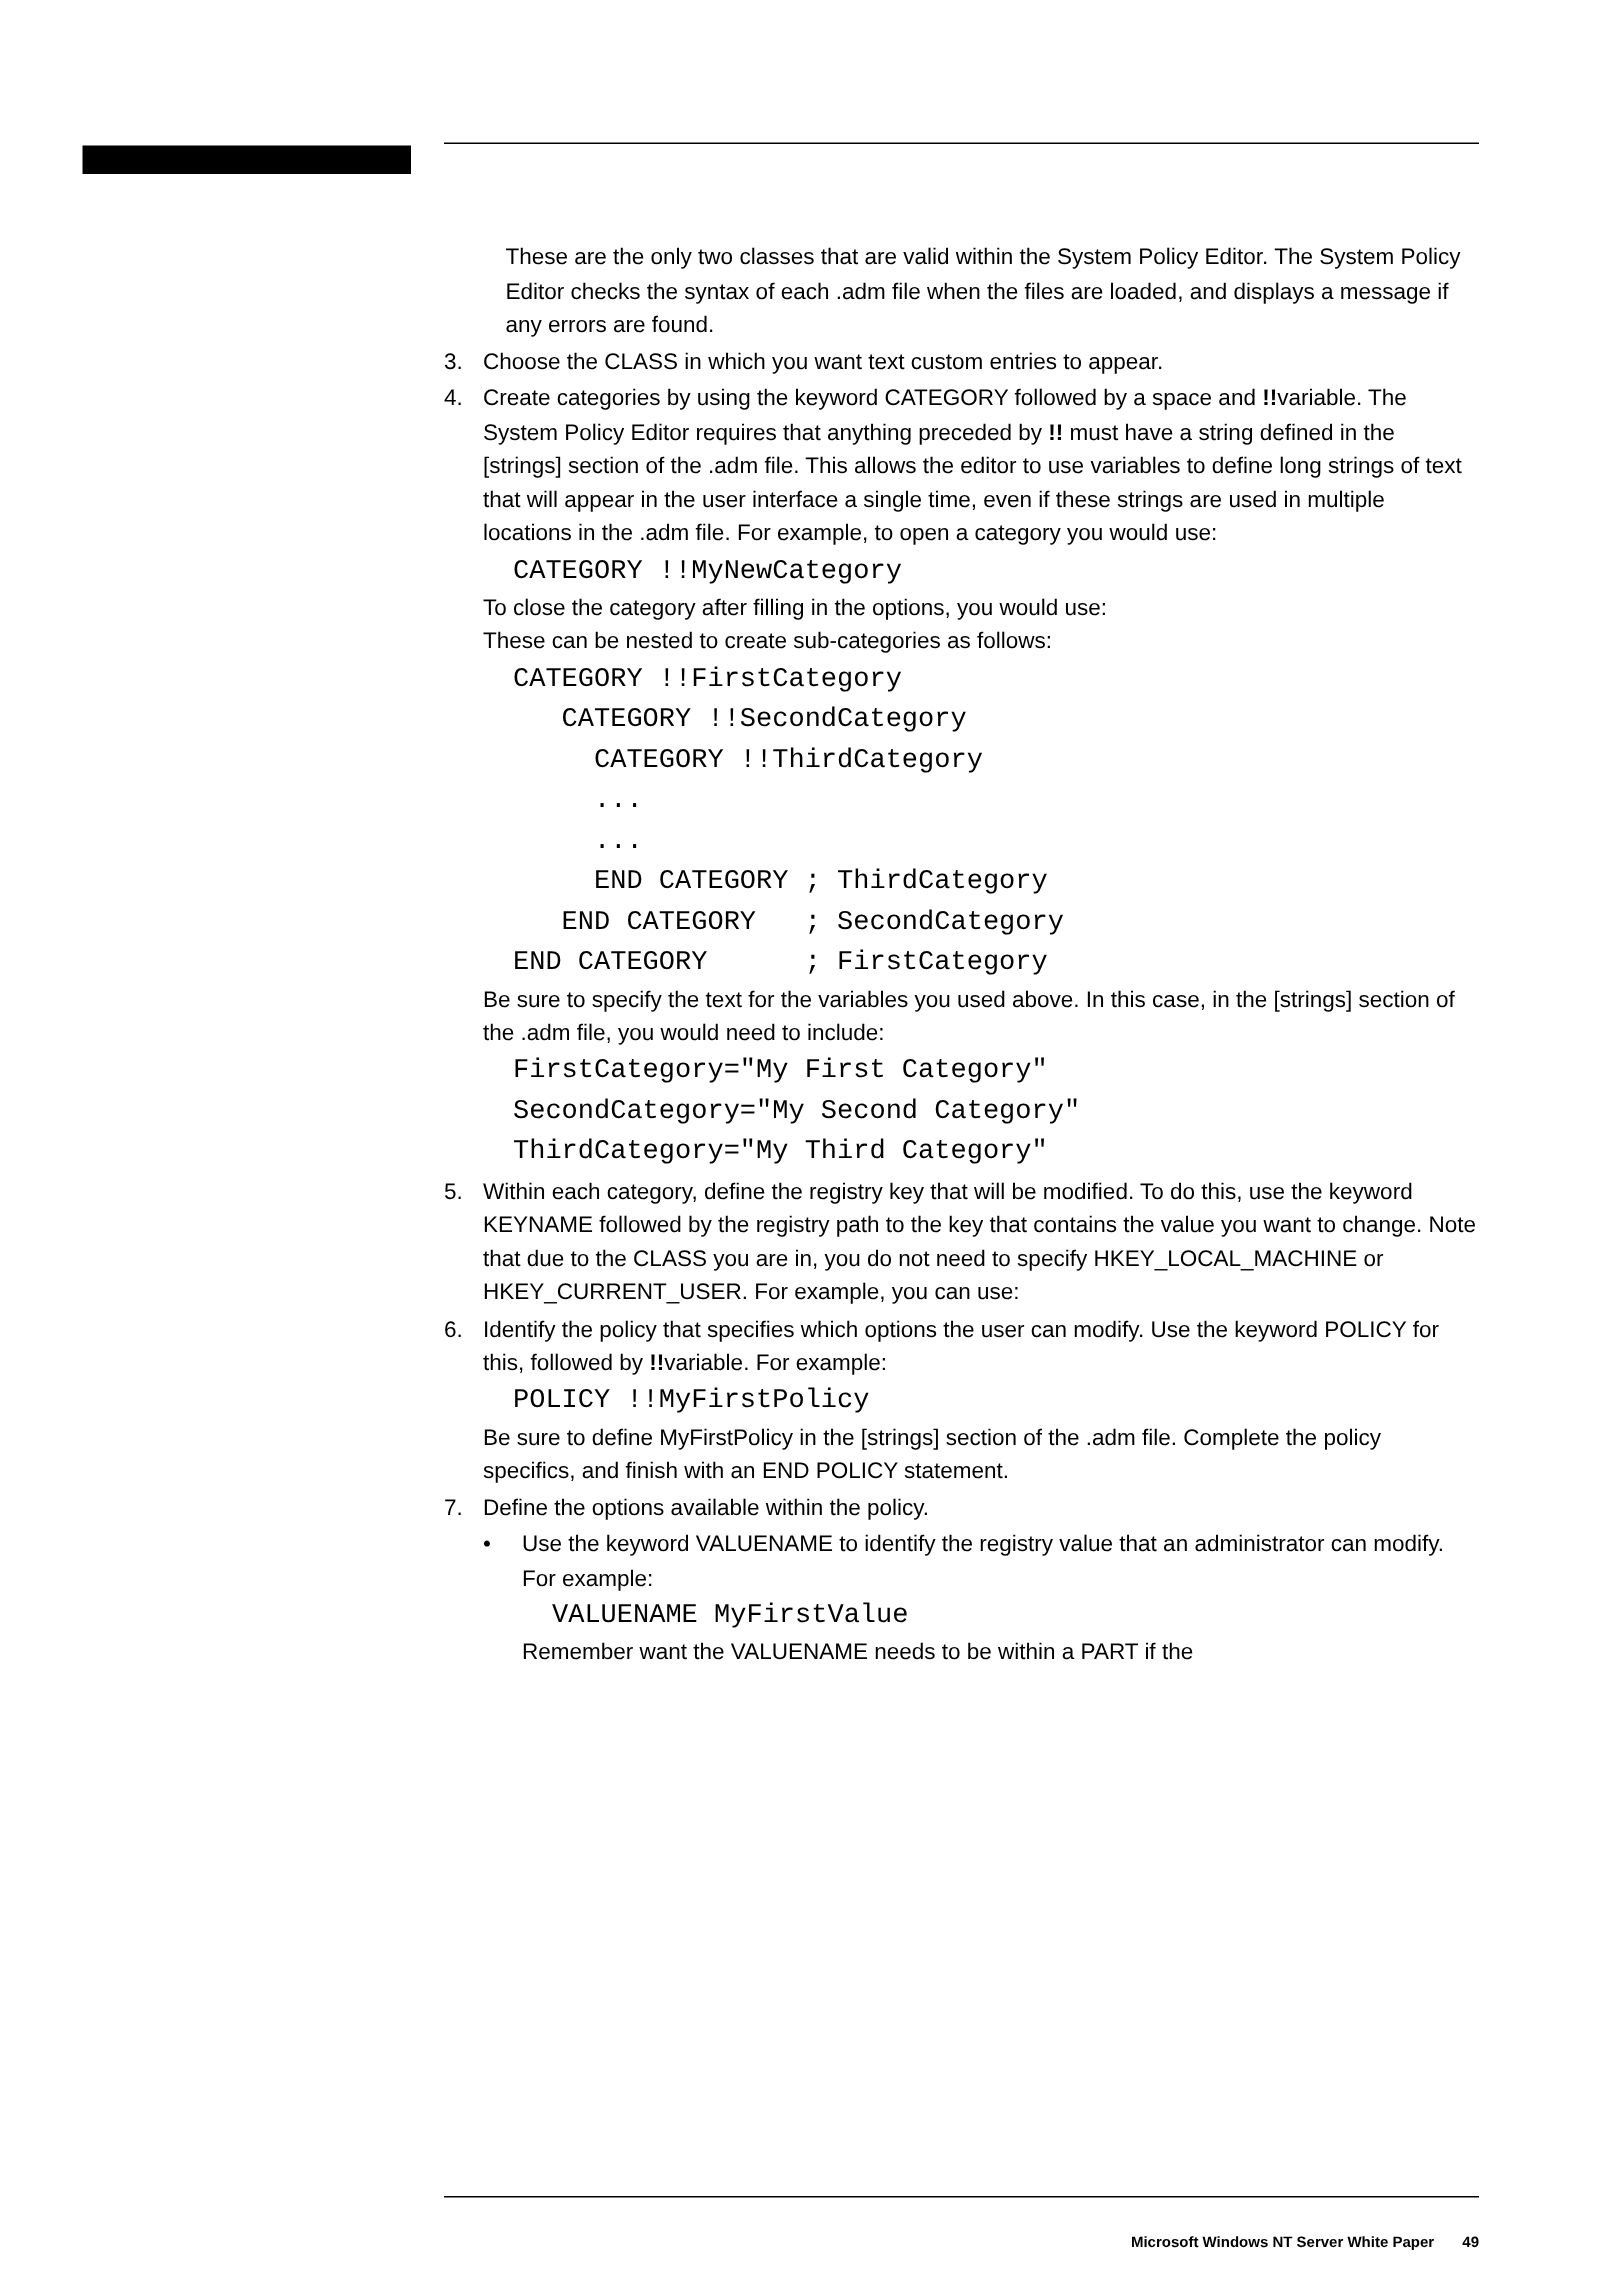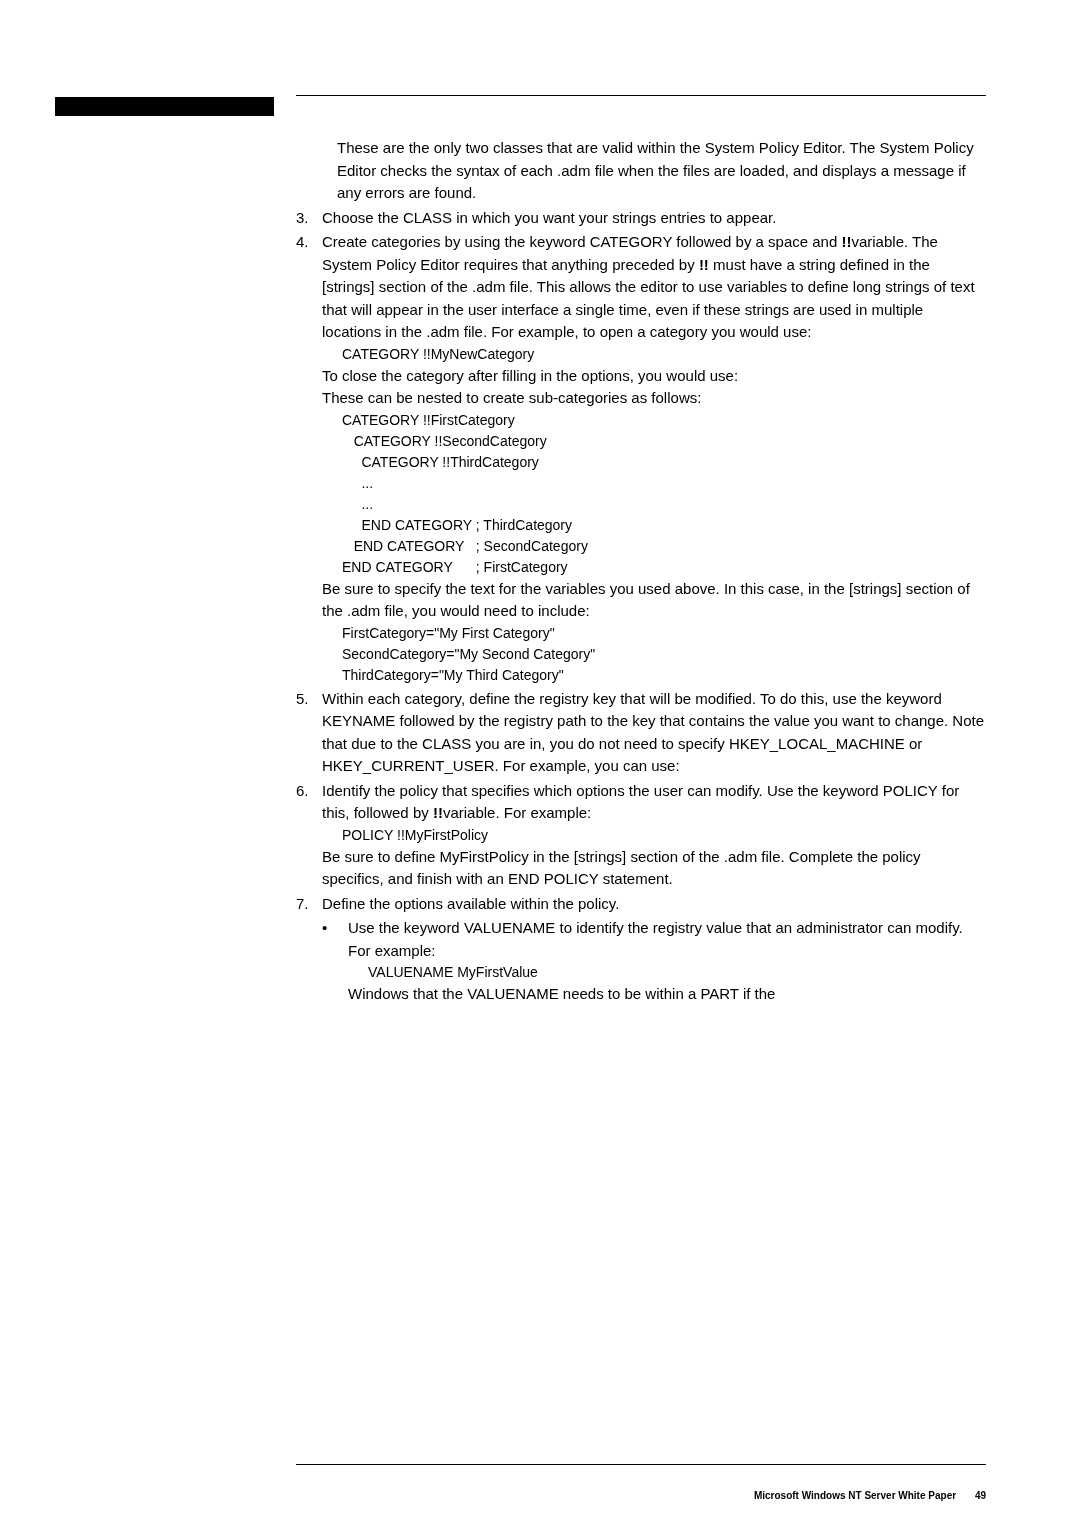--- a/index.html
+++ b/index.html
@@ -30,39 +30,39 @@
     }
     .top-rule {
       position: absolute;
       top: 95px;
       left: 296px;
       right: 94px;
       height: 1px;
       background: #000;
     }
     .content {
-      padding-top: 40px;
+      padding-top: 64px;
     }
     .para {
       margin-left: 41px;
     }
     .list-item {
       display: flex;
       margin-top: 2px;
     }
     .list-num {
       width: 26px;
       flex-shrink: 0;
     }
     .list-body {
       flex: 1;
     }
     .code {
-      font-family: Liberation Sans, sans-serif;
-      font-size: 14px;
+      font-family: Liberation Mono, monospace;
+      font-size: 18px;
       white-space: pre;
       margin-left: 20px;
     }
     .code-indent {
       margin-left: 20px;
     }
     .sub-list {
       display: flex;
       margin-top: 2px;
     }
@@ -103,21 +103,21 @@
 <div class="black-bar"></div>
 <div class="top-rule"></div>
 
 <div class="page">
   <div class="content">
 
     <div class="para">These are the only two classes that are valid within the System Policy Editor. The System Policy Editor checks the syntax of each .adm file when the files are loaded, and displays a message if any errors are found.</div>
 
     <div class="list-item">
       <div class="list-num">3.</div>
-      <div class="list-body">Choose the CLASS in which you want your strings entries to appear.</div>
+      <div class="list-body">Choose the CLASS in which you want text custom entries to appear.</div>
     </div>
 
     <div class="list-item">
       <div class="list-num">4.</div>
       <div class="list-body">
         <span>Create categories by using the keyword CATEGORY followed by a space and </span><span class="bold">!!</span><span class="italic">variable</span><span>. The System Policy Editor requires that anything preceded by </span><span class="bold">!!</span><span> must have a string defined in the [strings] section of the .adm file. This allows the editor to use variables to define long strings of text that will appear in the user interface a single time, even if these strings are used in multiple locations in the .adm file. For example, to open a category you would use:</span>
         <div class="code">CATEGORY !!MyNewCategory</div>
         <div>To close the category after filling in the options, you would use:</div>
         <div>These can be nested to create sub-categories as follows:</div>
         <div class="code">CATEGORY !!FirstCategory
@@ -153,21 +153,21 @@
 
     <div class="list-item">
       <div class="list-num">7.</div>
       <div class="list-body">
         <div>Define the options available within the policy.</div>
         <div class="sub-list">
           <div class="bullet">•</div>
           <div>
             <div>Use the keyword VALUENAME to identify the registry value that an administrator can modify. For example:</div>
             <div class="code code-indent">VALUENAME MyFirstValue</div>
-            <div>Windows that the VALUENAME needs to be within a PART if the</div>
+            <div>Remember want the VALUENAME needs to be within a PART if the</div>
           </div>
         </div>
       </div>
     </div>
 
   </div>
 </div>
 
 <div class="footer-rule"></div>
 <div class="footer">

